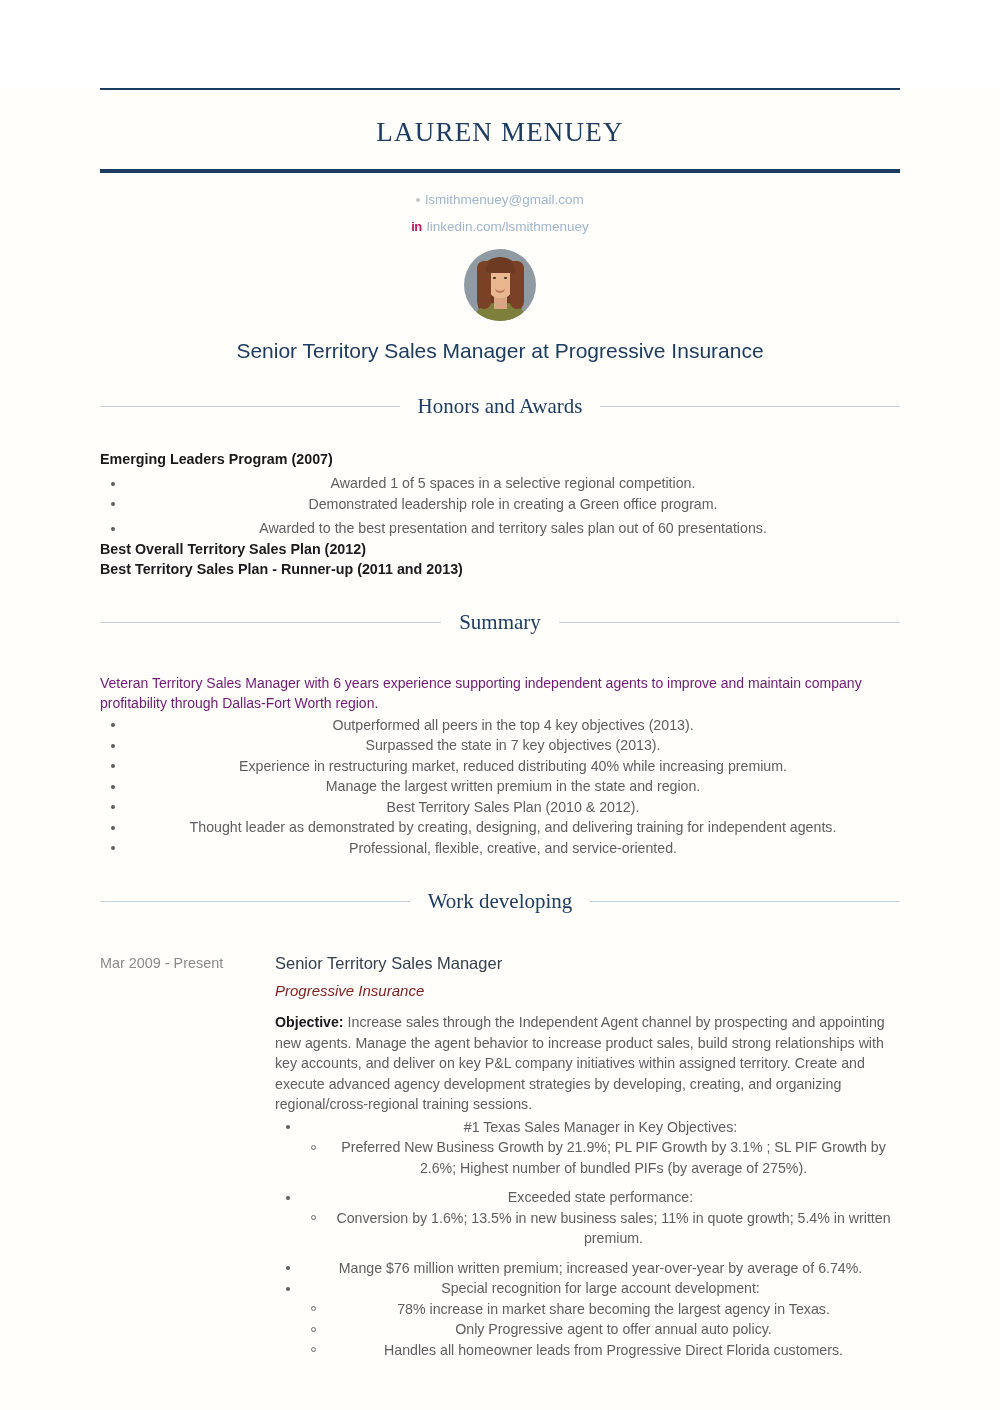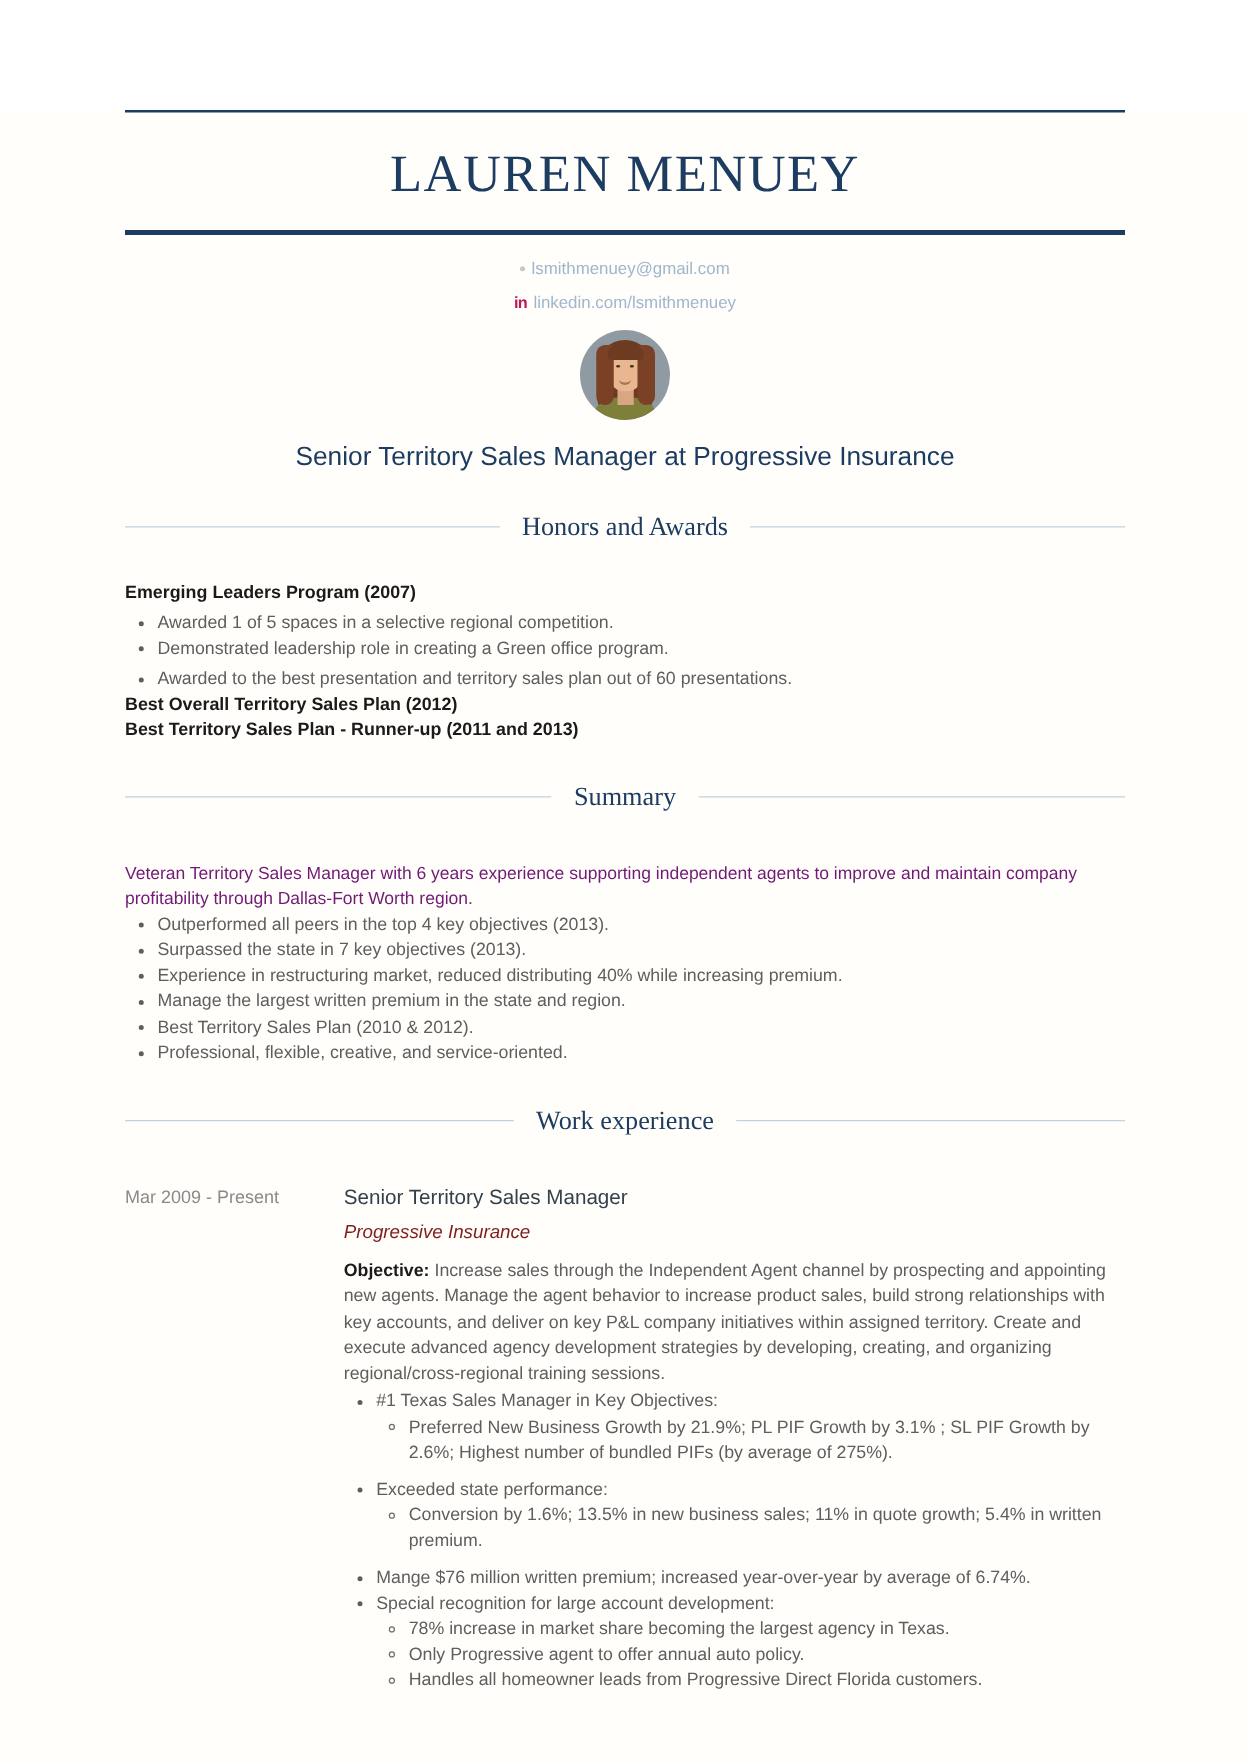--- a/index.html
+++ b/index.html
@@ -24,21 +24,21 @@
   }
 
   
   .rule-top {
     height: 0;
     border-top: 2px solid #1d3c61;
     margin-top: 88px;
   }
   .name {
     font-family: "Liberation Serif", serif;
-    font-size: 42px;
+    font-size: 27px;
     letter-spacing: 1.2px;
     color: #1d3c61;
     text-align: center;
     line-height: 1;
     padding: 29px 0 23px 0;
     font-weight: 400;
   }
   .rule-bottom {
     height: 0;
     border-top: 4px solid #1d3c61;
@@ -204,20 +204,21 @@
     list-style: none;
     margin: 4px 0 0 0;
     padding: 0;
   }
   ul.bul > li {
     position: relative;
     padding-left: 26px;
     font-size: 14.2px;
     color: #5e5e5e;
     line-height: 20.5px;
+    text-align: center;
   }
   ul.bul > li::before {
     content: "";
     position: absolute;
     left: 11px;
     top: 8.5px;
     width: 4px;
     height: 4px;
     border-radius: 50%;
     background: #5e5e5e;
@@ -376,27 +377,28 @@
   </div>
 
   <div class="summary">
     <p class="body-txt">Veteran Territory Sales Manager with 6 years experience supporting independent agents to improve and maintain company profitability through Dallas-Fort Worth region.</p>
     <ul class="bul">
       <li>Outperformed all peers in the top 4 key objectives (2013).</li>
       <li>Surpassed the state in 7 key objectives (2013).</li>
       <li>Experience in restructuring market, reduced distributing 40% while increasing premium.</li>
       <li>Manage the largest written premium in the state and region.</li>
       <li>Best Territory Sales Plan (2010 &amp; 2012).</li>
+      <li>Thought leader as demonstrated by creating, designing, and delivering training for independent agents.</li>
       <li>Professional, flexible, creative, and service-oriented.</li>
     </ul>
   </div>
 
   <div class="section-head">
     <span class="line"></span>
-    <span class="title">Work experience</span>
+    <span class="title">Work developing</span>
     <span class="line"></span>
   </div>
 
   <div class="work">
     <div class="dates">Mar 2009 - Present</div>
     <div class="details">
       <div class="role">Senior Territory Sales Manager</div>
       <div class="company">Progressive Insurance</div>
       <div class="objective">
         <b>Objective:</b>

